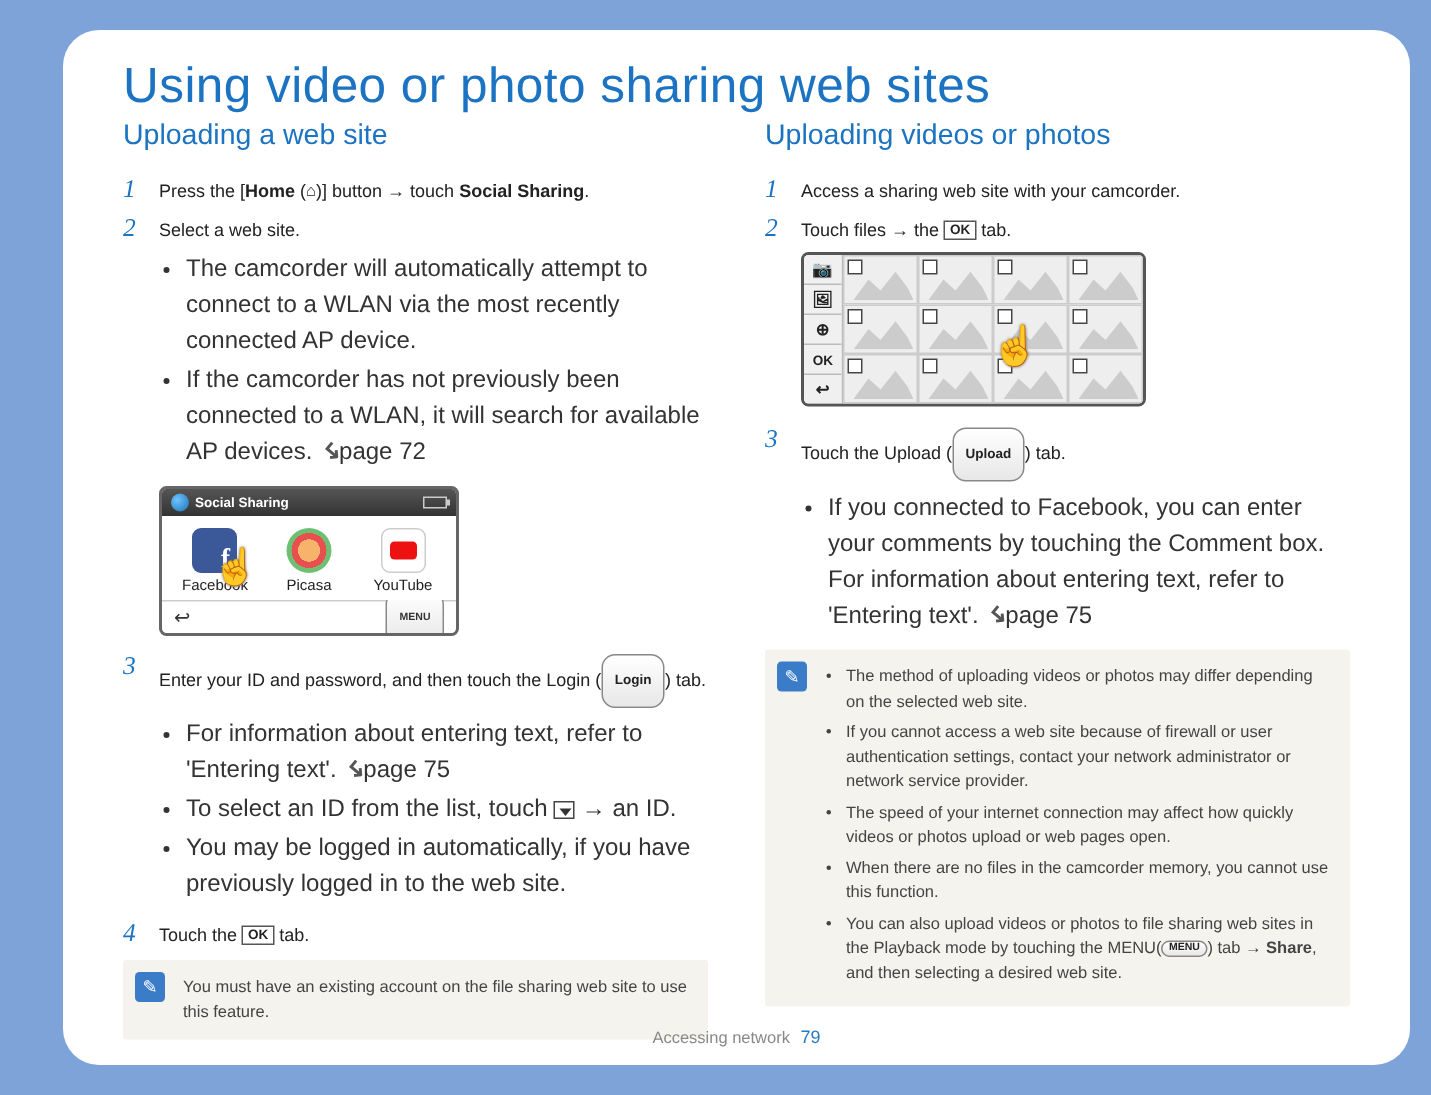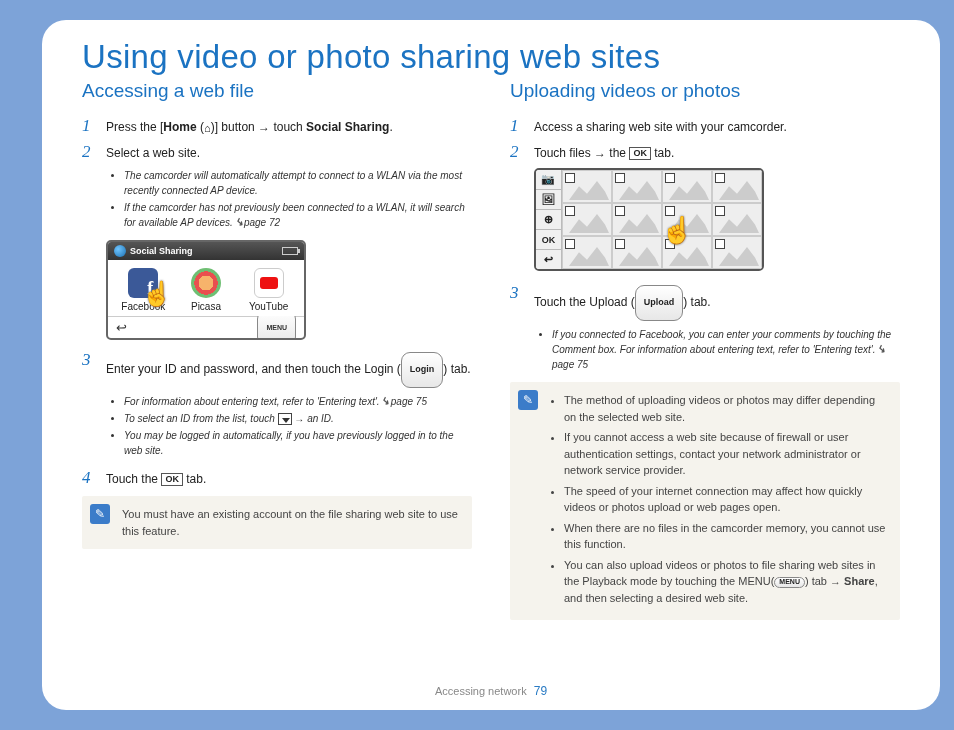--- a/index.html
+++ b/index.html
@@ -51,24 +51,23 @@
     min-width: 14px;
   }
   .step-text {
     font-size: 12px;
     line-height: 1.5;
     padding-top: 2px;
   }
   ul.sub {
     margin: 6px 0 10px 28px;
     padding-left: 0;
-    font-size: 10px;
+    font-size: 16px;
     line-height: 1.5;
     color: #333;
-    font-style: italic;
   }
   ul.sub li { list-style: disc; margin-left: 14px; margin-bottom: 2px; }
   .btn-pill {
     display: inline-flex;
     align-items: center;
     justify-content: center;
     border: 1px solid #888;
     background: linear-gradient(#fff,#e7e7e7);
     border-radius: 9px;
     padding: 17px 8px;
@@ -251,21 +250,21 @@
 </style>
 </head>
 <body>
 
 <div class="page">
   <h1 class="title">Using video or photo sharing web sites</h1>
 
   <div class="cols">
 
     <div class="col">
-      <h2 class="section">Accessing a web file</h2>
+      <h2 class="section">Uploading a web site</h2>
 
       <div class="step">
         <div class="step-num">1</div>
         <div class="step-text">
           <span>Press the [</span><b>Home</b><span> (</span><span class="home-emoji">⌂</span><span>)] button → touch </span><b>Social Sharing</b><span>.</span>
         </div>
       </div>
 
       <div class="step">
         <div class="step-num">2</div>

